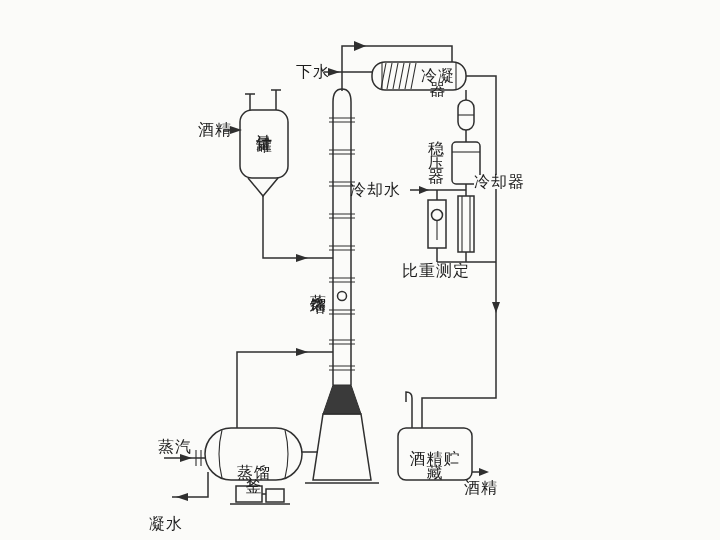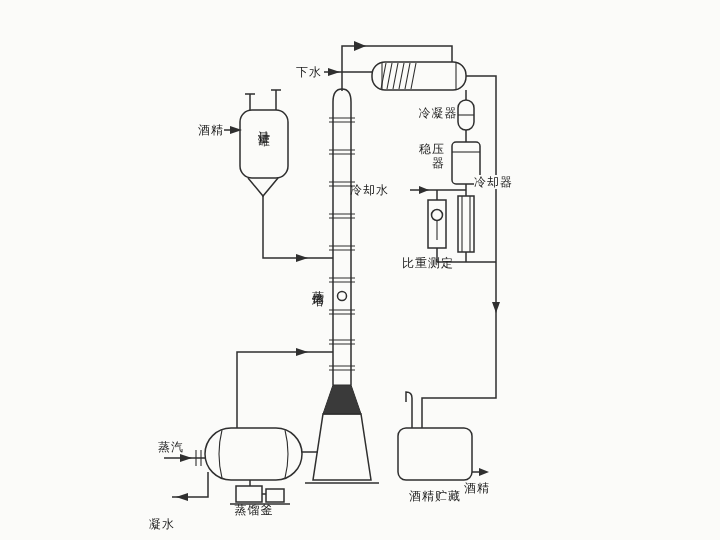--- a/index.html
+++ b/index.html
@@ -11,24 +11,24 @@
   .stage{
     position:relative;width:720px;height:540px;background:var(--background);
     font-family:"DejaVu Sans","Liberation Sans",sans-serif;overflow:hidden;
   }
   .stage svg{position:absolute;left:0;top:0;}
   .lw path,.lw rect,.lw circle,.lw polygon{stroke:var(--line);fill:none;stroke-width:1.5;}
   .lw .thin{stroke-width:1.1;}
   .lw .arr{fill:var(--line);stroke:none;}
   .lw .dark{fill:var(--fill-dark);stroke:var(--line);stroke-width:1;}
   .lbl{
-    position:absolute;font-size:12px;color:#1d1d1d;white-space:nowrap;
+    position:absolute;font-size:16px;color:#1d1d1d;white-space:nowrap;
     letter-spacing:1px;line-height:14px;
   }
-  .lbl.c{text-align:center;white-space:normal;margin-top:37px;}
+  .lbl.c{text-align:center;white-space:normal;}
   .lbl.v{writing-mode:vertical-rl;text-orientation:upright;white-space:normal;letter-spacing:2px;}
   .lbl.wrap{white-space:normal;text-align:right;}
 </style>
 </head>
 <body>
 
 <div class="stage">
 
   <svg class="lw" width="720" height="540" viewBox="0 0 720 540">
 
@@ -154,21 +154,21 @@
   <div class="lbl" style="left:296px;top:65px">下水</div>
 
   <div class="lbl c" style="left:415px;top:69px;width:46px">冷凝器</div>
 
   <div class="lbl wrap" style="left:418px;top:142px;width:27px">稳压器</div>
 
   <div class="lbl" style="left:350px;top:183px">冷却水</div>
 
   <div class="lbl" style="left:474px;top:175px;background:var(--background)">冷却器</div>
 
-  <div class="lbl" style="left:402px;top:256px">比重测定</div>
+  <div class="lbl" style="left:402px;top:264px">比重测定</div>
 
   <div class="lbl" style="left:198px;top:123px">酒精</div>
 
   <div class="lbl v" style="left:257px;top:121px">计量罐</div>
 
   <div class="lbl v" style="left:311px;top:281px">蒸馏塔</div>
 
   <div class="lbl c" style="left:230px;top:466px;width:48px">蒸馏釜</div>
 
   <div class="lbl" style="left:158px;top:440px">蒸汽</div>

